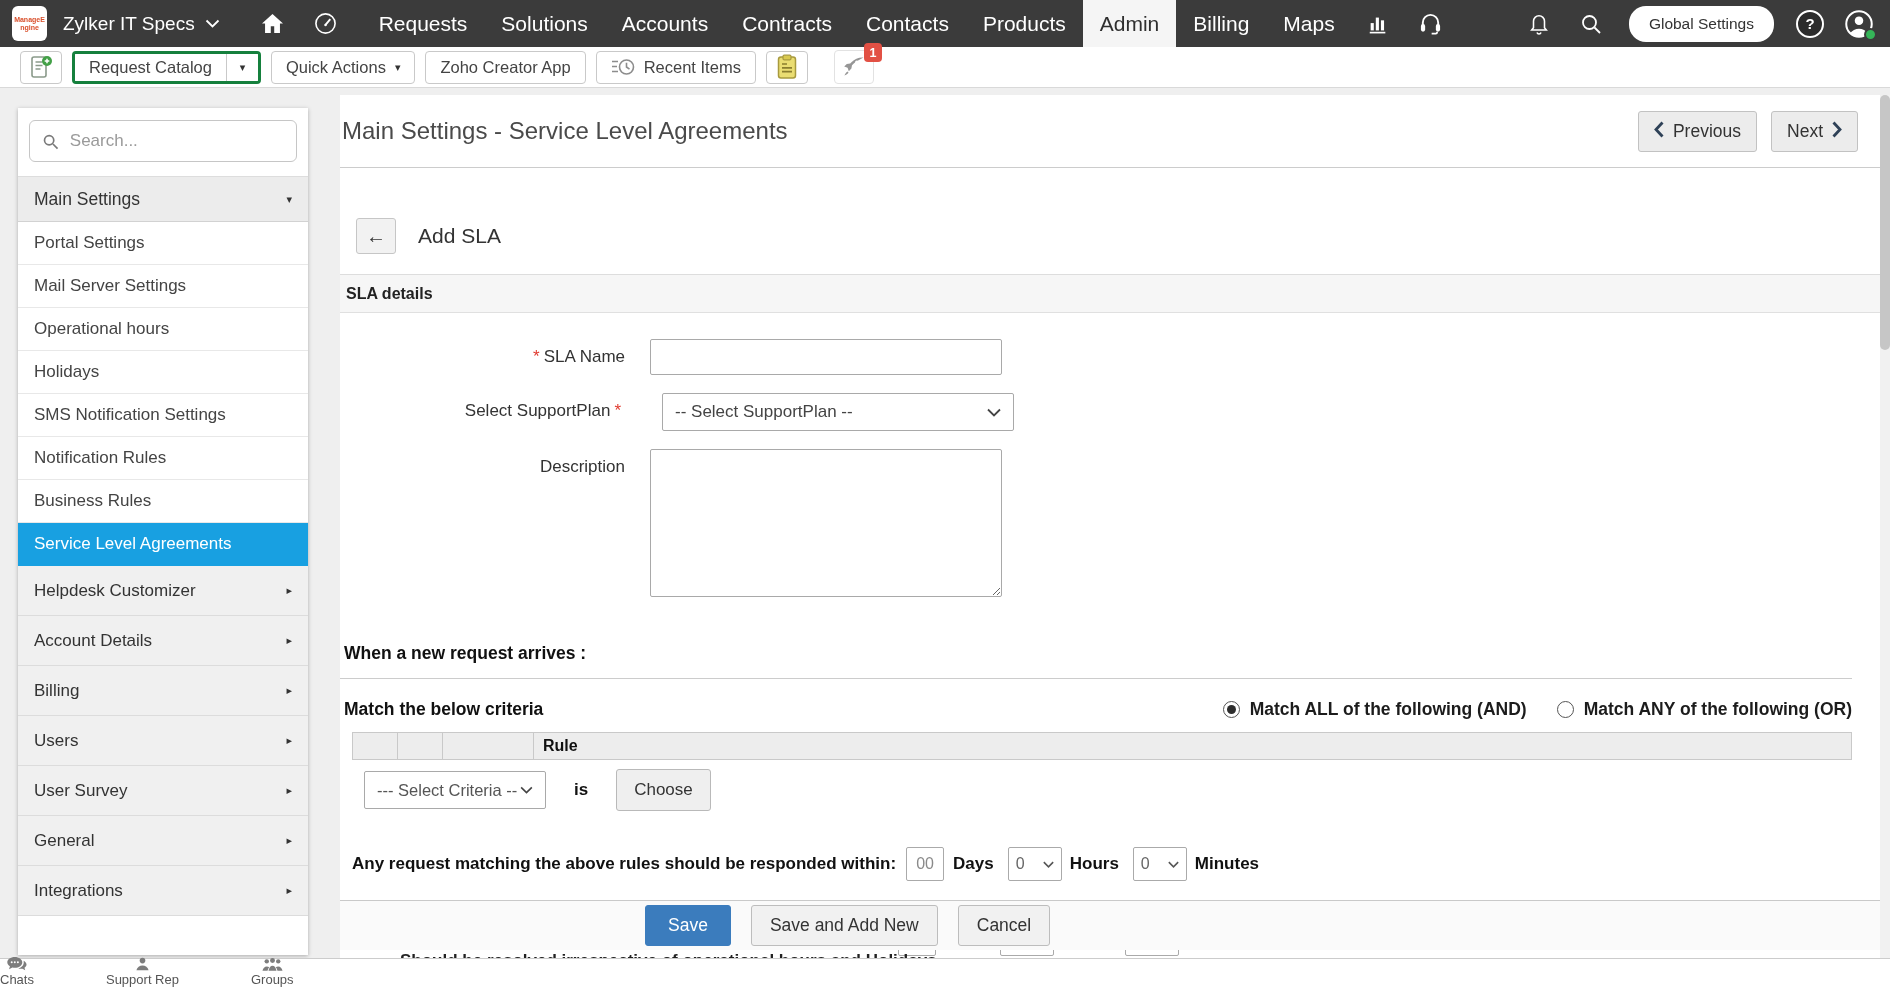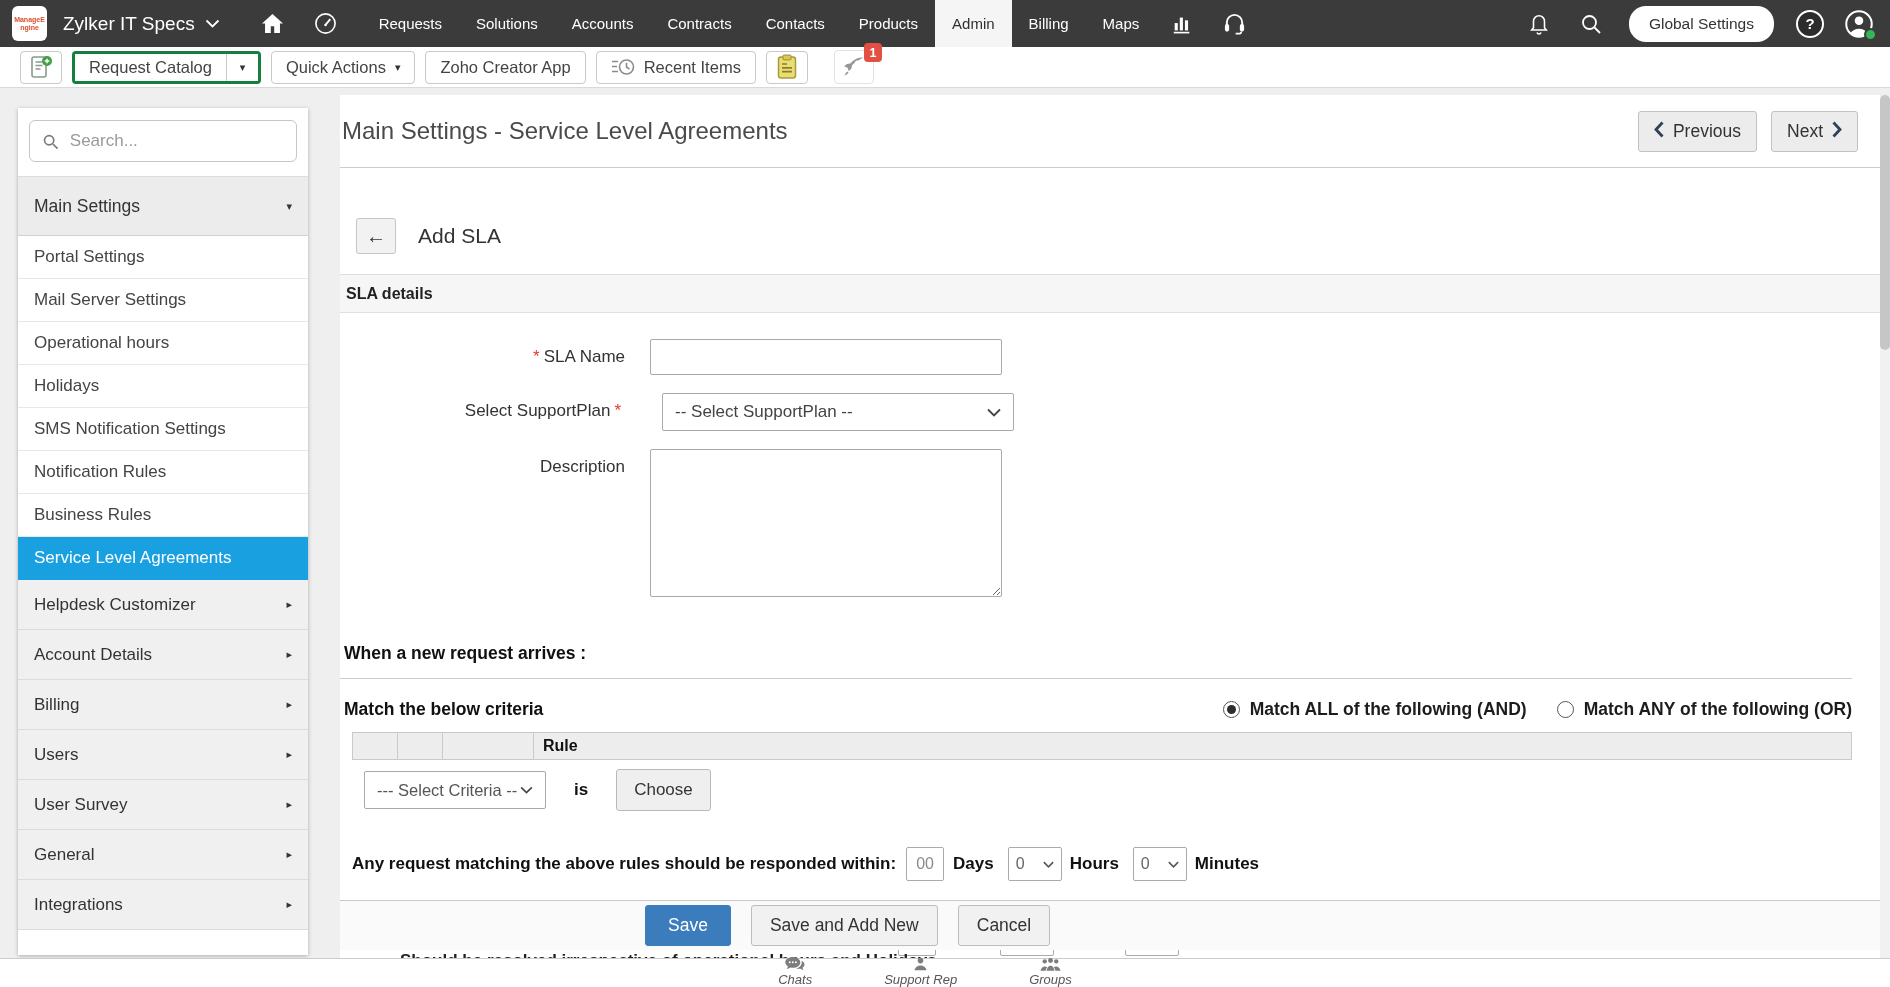--- a/index.html
+++ b/index.html
@@ -17,21 +17,21 @@
   .navbar {
     position:absolute; top:0; left:0; right:0; height:47px;
     background:#3b3b3b; display:flex; align-items:center; padding:0 16px 0 12px;
   }
   .logo-box { width:35px; height:35px; background:#fff; border-radius:6px; margin-right:16px;
     display:flex; align-items:center; justify-content:center; overflow:hidden; flex:none; }
   .logo-text { font-size:7px; font-weight:bold; color:#d94f2b; text-align:center; line-height:1.1; word-break:break-all; padding:2px; }
   .org { display:flex; align-items:center; gap:10px; color:#fff; font-size:19px; margin-right:26px; cursor:pointer; white-space:nowrap; }
   .nav-ic { height:47px; display:flex; align-items:center; justify-content:center; padding:0 15px; cursor:pointer; flex:none; }
   .nav-items { display:flex; height:47px; margin-left:10px; }
-  .nav-item { color:#fff; font-size:15px; line-height:47px; padding:0 17px; white-space:nowrap; cursor:pointer; }
+  .nav-item { color:#fff; font-size:21px; line-height:47px; padding:0 17px; white-space:nowrap; cursor:pointer; }
   .nav-item.active { background:#f5f5f5; color:#2f2f2f; }
   .nav-right { margin-left:auto; display:flex; align-items:center; }
   .pill { background:#fff; border:none; border-radius:17px; padding:9px 20px; font-size:15.5px; color:#333; margin:0 12px; }
   .help-circle { width:28px; height:28px; border-radius:50%; background:#2c2c2c; border:2px solid #fff; color:#fff;
     font-weight:bold; font-size:15px; display:flex; align-items:center; justify-content:center; margin:0 10px; cursor:pointer; }
   .avatar-wrap { position:relative; width:30px; height:30px; margin-left:10px; cursor:pointer; }
   .status-dot { position:absolute; right:-3px; bottom:-2px; width:13px; height:13px; background:#35b558;
     border:2px solid #3b3b3b; border-radius:50%; }
 
   
@@ -50,21 +50,21 @@
   .badge { position:absolute; top:-8px; right:-9px; background:#e25044; color:#fff; font-size:12.5px; font-weight:bold;
     min-width:18px; height:19px; border-radius:4px; display:flex; align-items:center; justify-content:center; padding:0 3px; }
 
   
   .sidebar { position:absolute; left:18px; top:108px; width:290px; height:847px; background:#fff;
     box-shadow:0 1px 4px rgba(0,0,0,.28); }
   .search-box { margin:12px 11px 14px; height:42px; border:1px solid #c6c6c6; border-radius:6px;
     display:flex; align-items:center; gap:11px; padding:0 12px; background:#fff; }
   .search-box input { border:none; outline:none; width:100%; font-size:17px; font-family:Liberation Sans, sans-serif; color:#333; }
   .search-box input::placeholder { color:#9a9a9a; }
-  .side-header { height:60px; background:#ececec; border-top:1px solid #ddd; border-bottom:1px solid #d2d2d2;
+  .side-header { height:46px; background:#ececec; border-top:1px solid #ddd; border-bottom:1px solid #d2d2d2;
     display:flex; align-items:center; justify-content:space-between; padding:0 16px; font-size:17.5px; color:#333; cursor:pointer; }
   .side-item { height:43px; display:flex; align-items:center; padding:0 16px; font-size:17px; color:#444;
     border-bottom:1px solid #e8e8e8; background:#fff; cursor:pointer; }
   .side-item.active { background:#18a0e1; color:#fff; border-bottom-color:#18a0e1; }
   .side-group { height:50px; display:flex; align-items:center; justify-content:space-between; padding:0 16px;
     font-size:17px; color:#333; border-bottom:1px solid #dcdcdc; background:#f0f0f0; cursor:pointer; }
   .tri-dark { font-size:11px; color:#333; }
 
   
   .main { position:absolute; left:340px; top:95px; right:10px; bottom:29px; background:#fff; overflow:hidden; }
@@ -131,21 +131,21 @@
   .gray-btn { background:#f1f1f1; border:1px solid #bdbdbd; color:#333; border-radius:3px; font-size:17.5px; padding:9px 18px; }
   .sliver { position:absolute; left:60px; top:856px; height:7px; overflow:hidden; font-weight:bold; font-size:17px;
     color:#222; z-index:5; white-space:nowrap; }
 
   
   .scrollbar { position:absolute; right:0; top:95px; bottom:29px; width:10px; background:#f1f1f1; }
   .scroll-thumb { width:10px; height:255px; background:#c6c6c6; border-radius:5px; }
 
   
   .bottom-strip { position:absolute; left:0; right:0; bottom:0; height:29px; background:#fff; border-top:1px solid #ccc;
-    display:flex; align-items:flex-end; justify-content:center; gap:72px; padding:0 40px 1px 0; z-index:8;font-style:italic; }
+    display:flex; align-items:flex-end; justify-content:flex-start; gap:72px; padding:0 40px 1px 0; z-index:8; }
   .qa-item { display:flex; flex-direction:column; align-items:center; line-height:1; color:#555; font-size:13px; cursor:pointer; }
   .qa-item svg { margin-bottom:1px; }
 </style>
 </head>
 <body>
 
 <header class="navbar">
   <div class="logo-box">
     <span class="logo-text">ManageEngine</span>
   </div>

